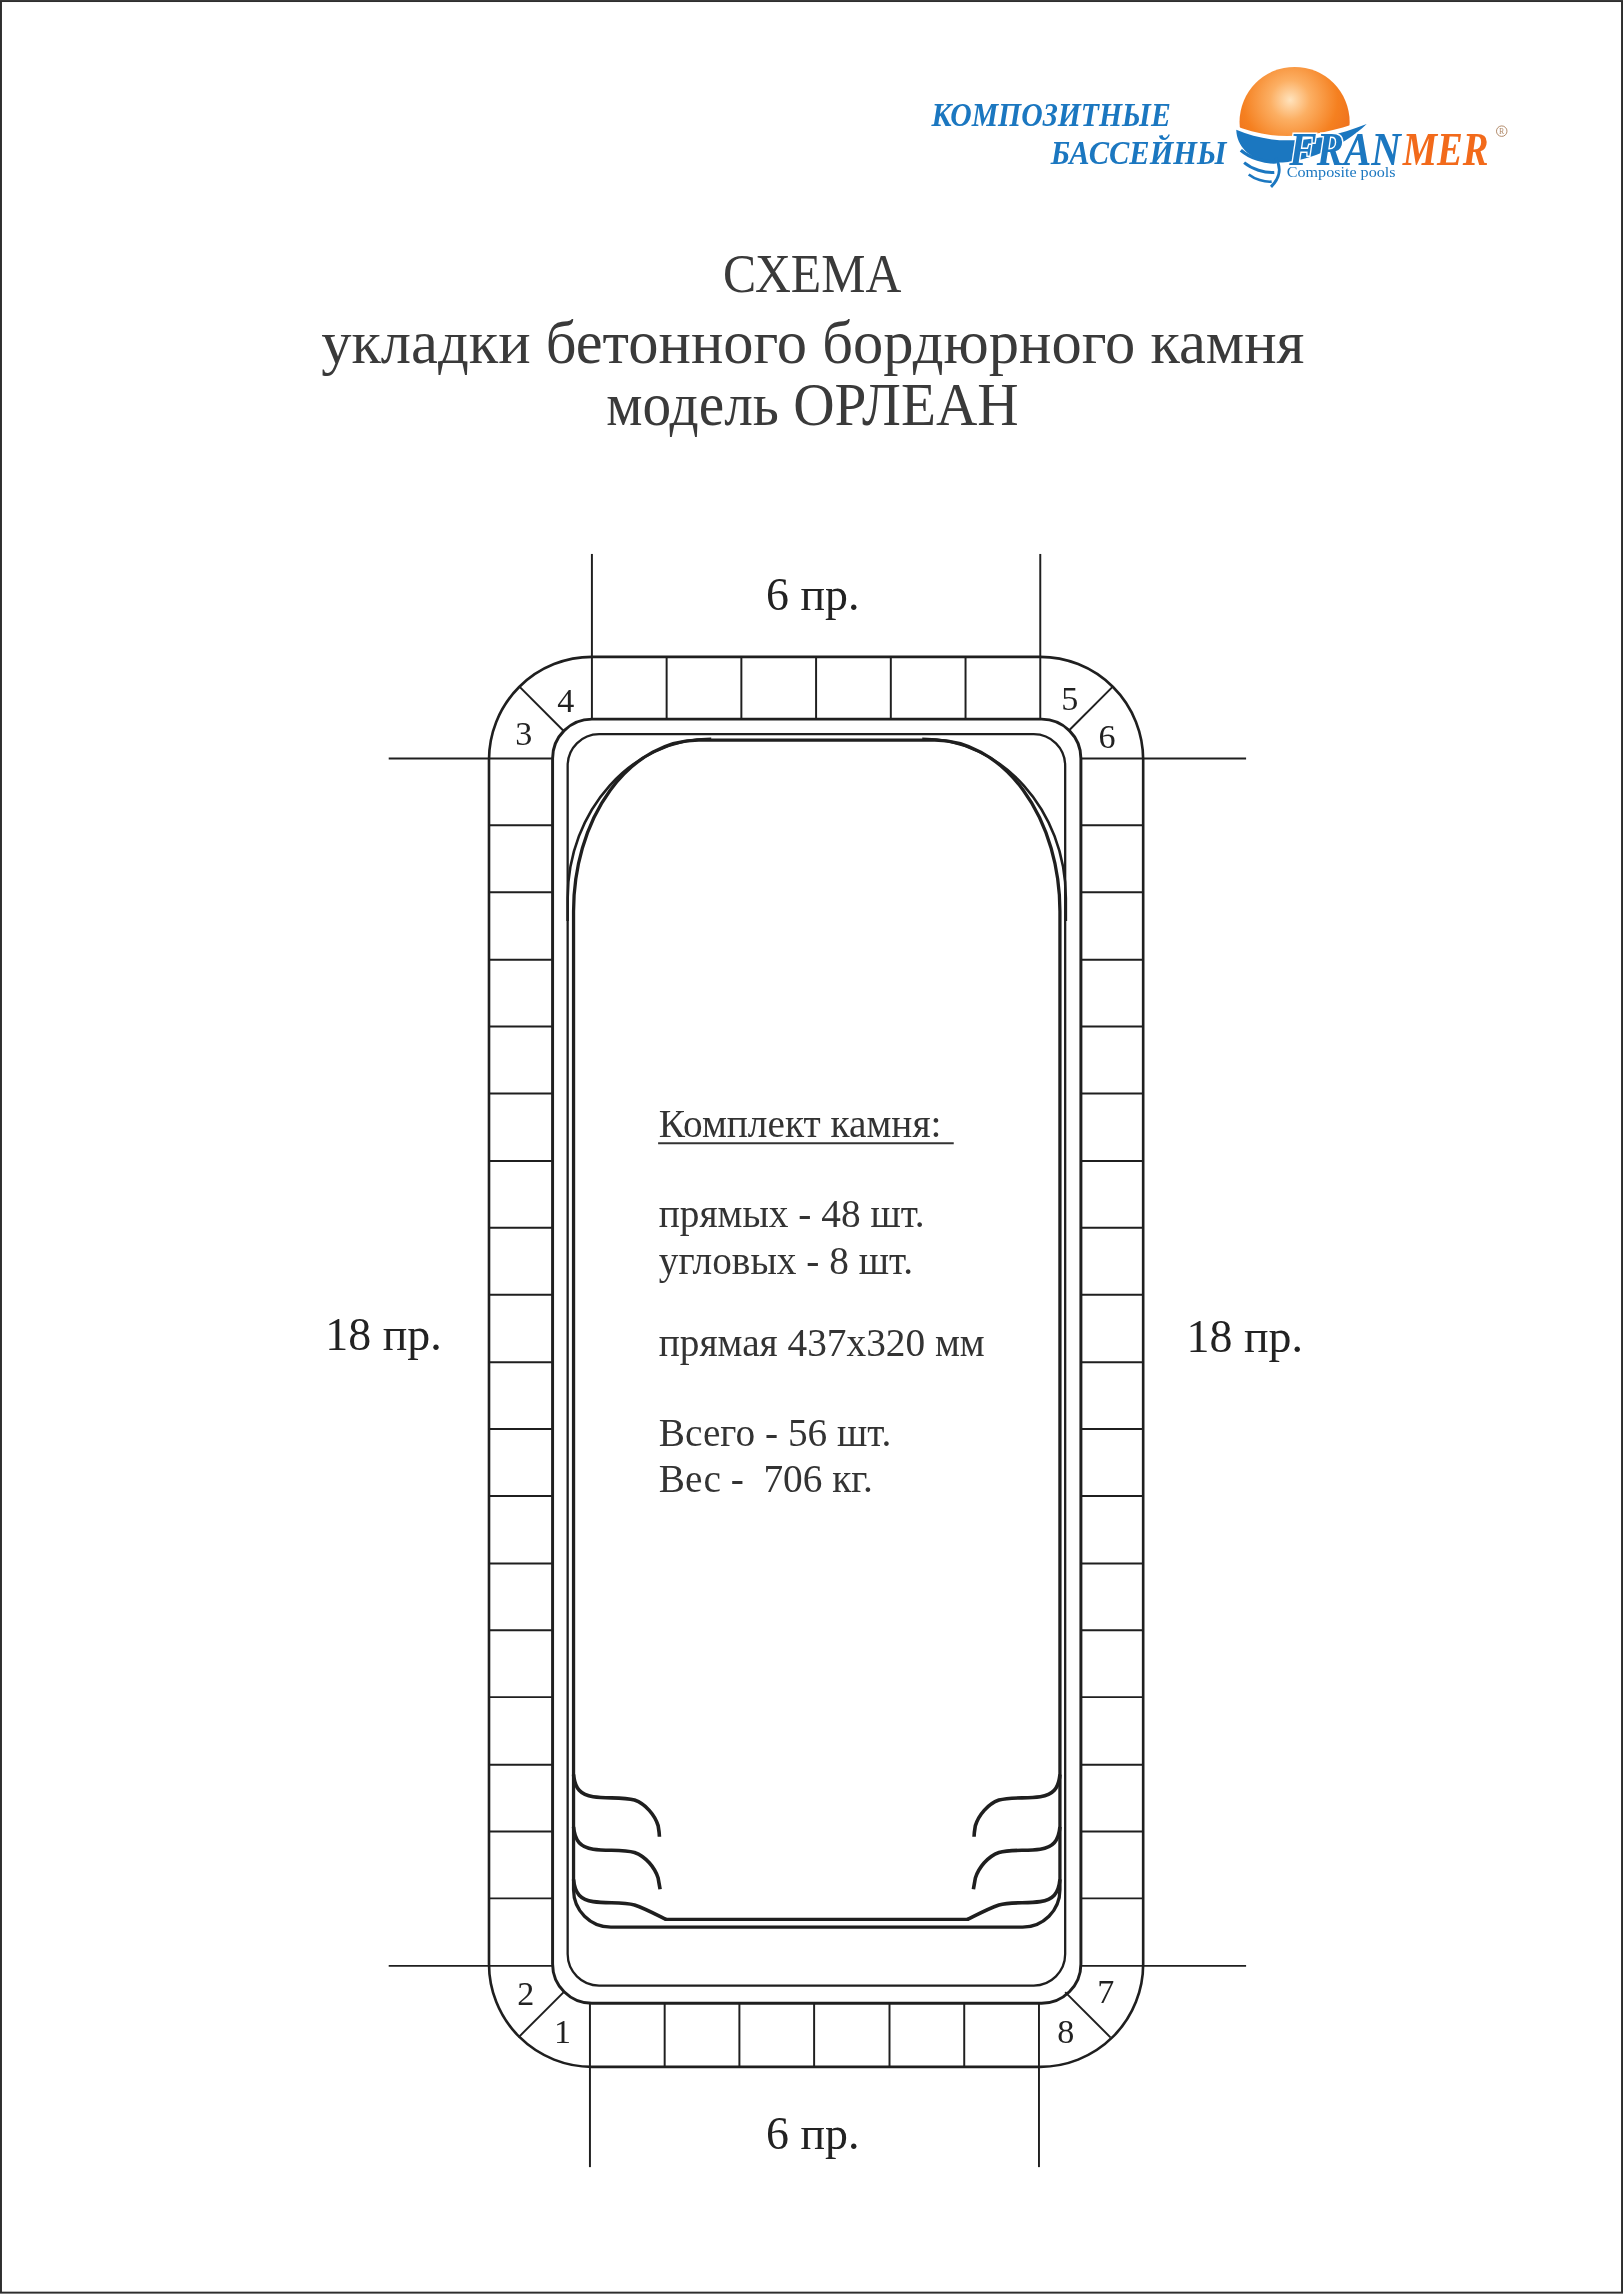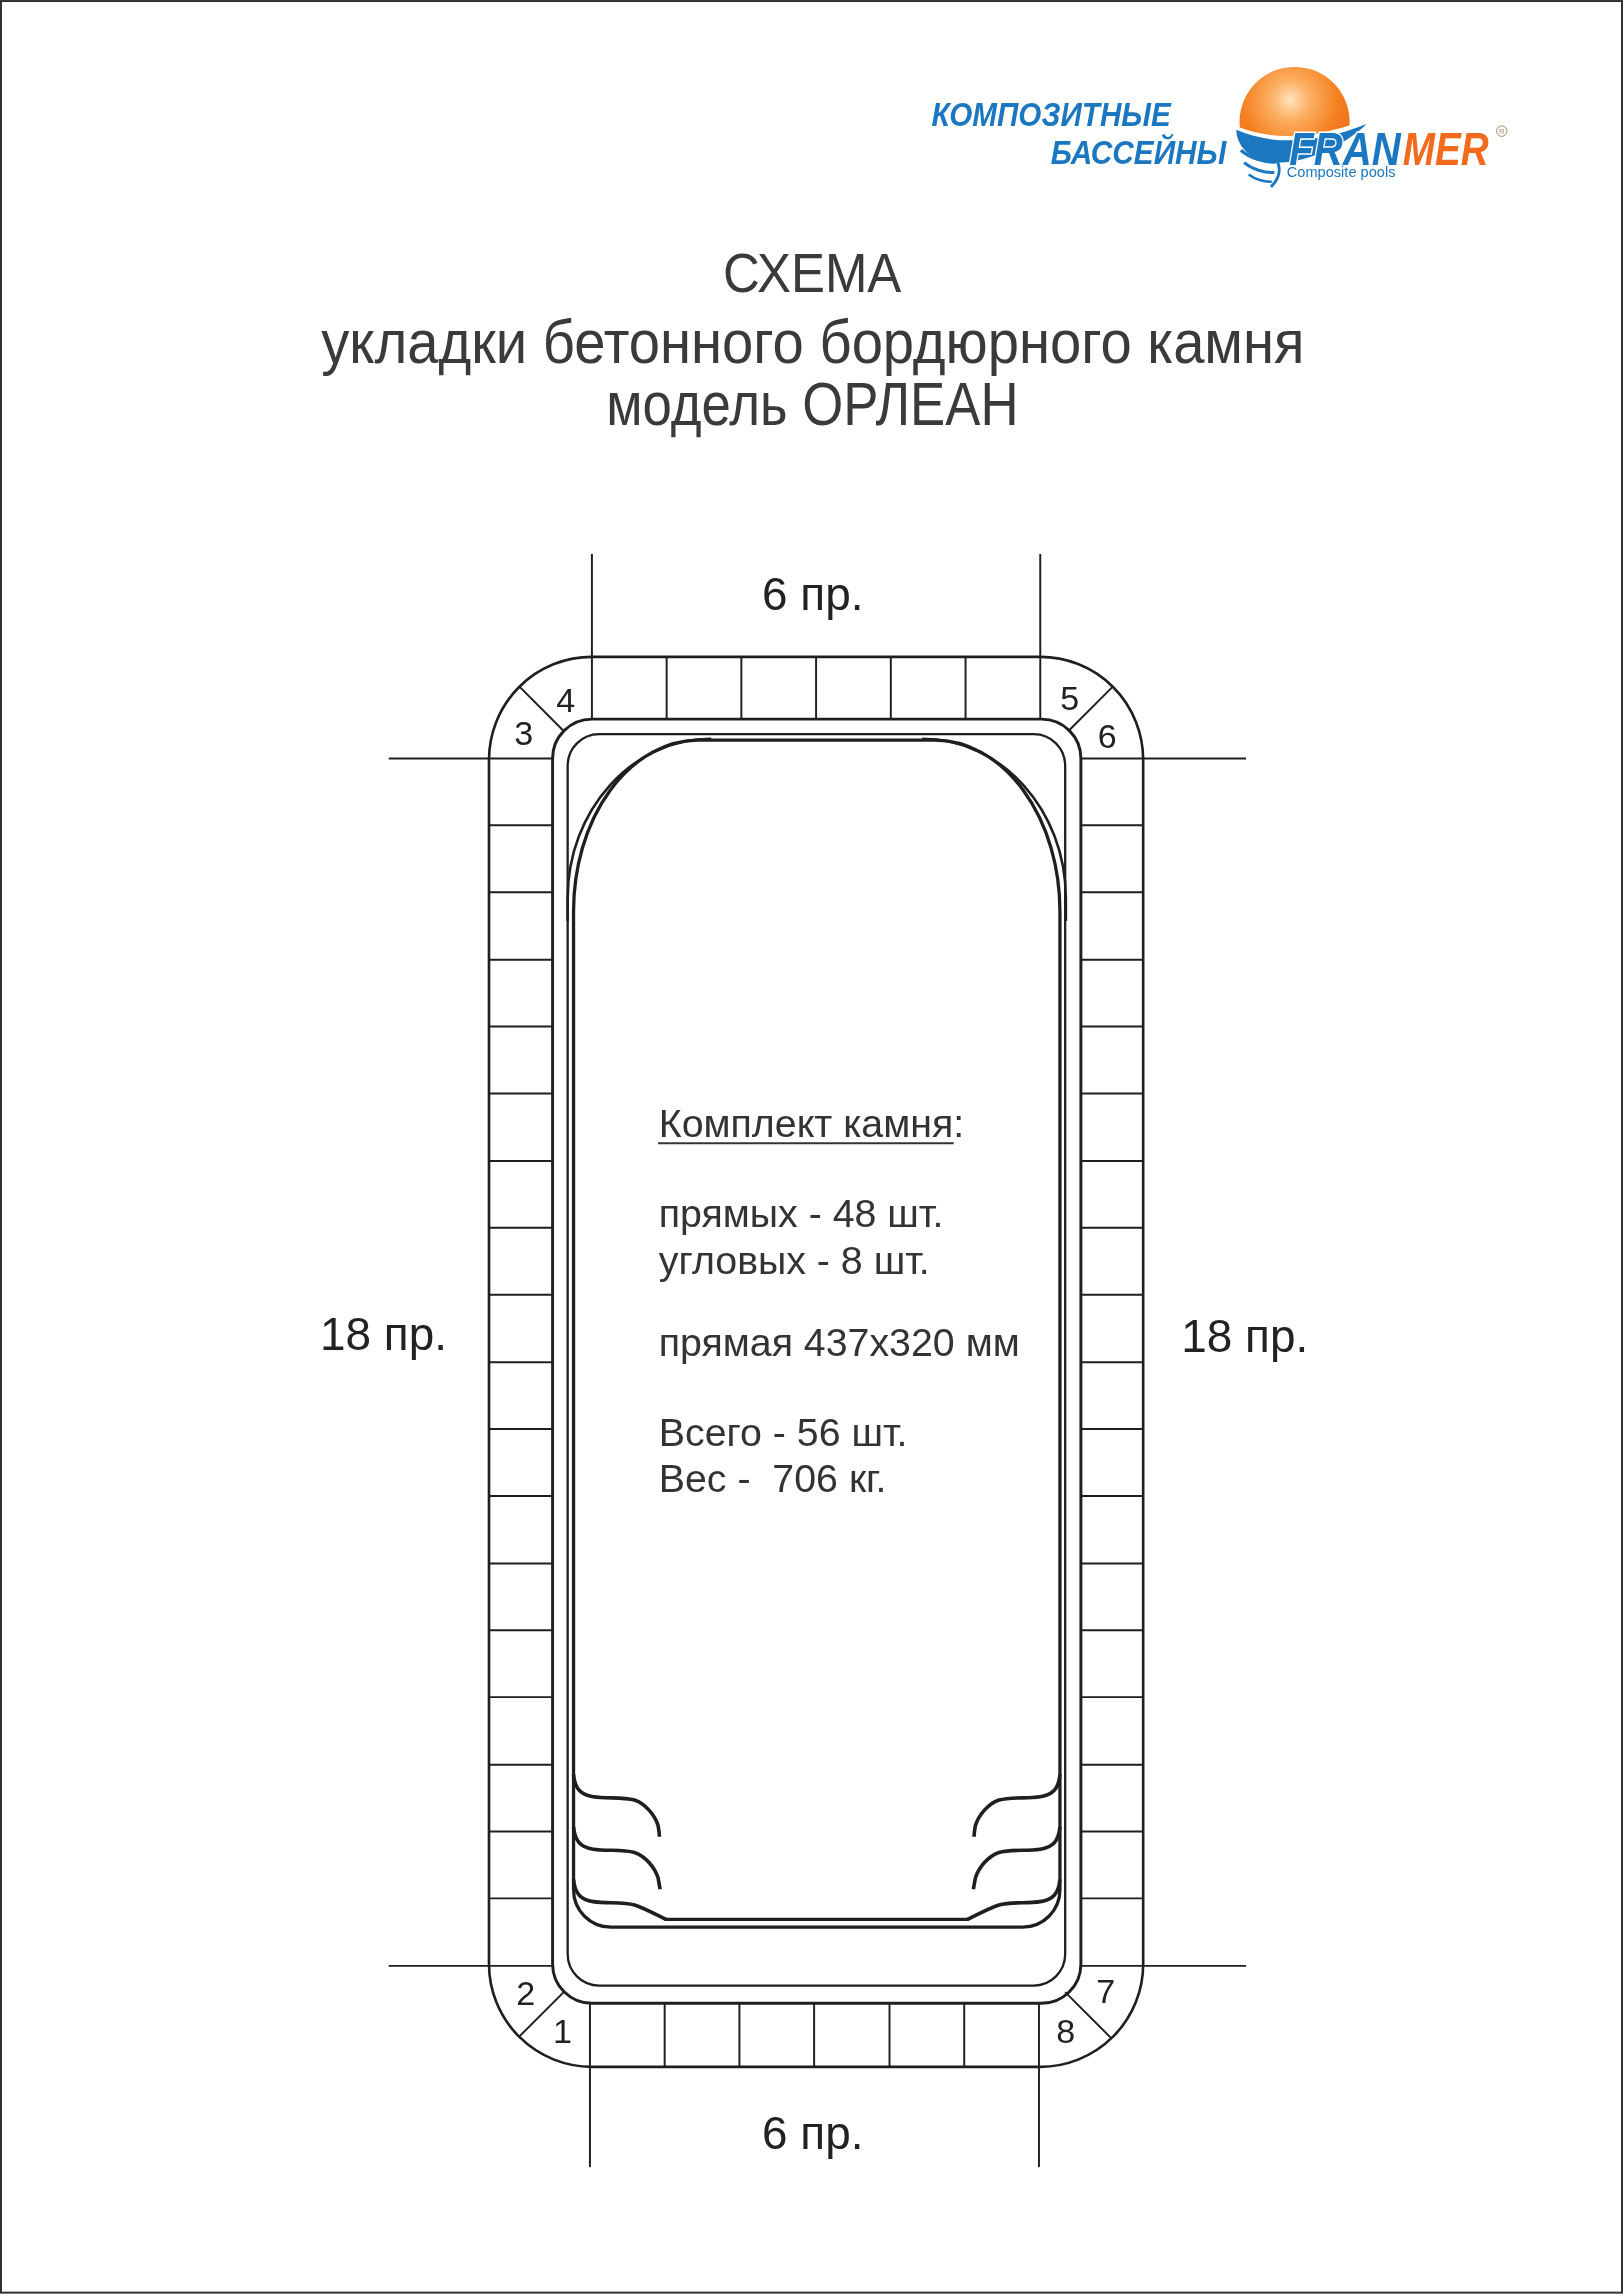--- a/index.html
+++ b/index.html
@@ -1,17 +1,17 @@
 <!DOCTYPE html>
 <html style="font-size:10.5px"><head>
 <meta charset="utf-8">
 <style>
   html,body{margin:0;padding:0;background:#ffffff;}
   #page{position:relative;width:1623px;height:2295px;background:#fff;overflow:hidden;
-        font-family:Liberation Sans, sans-serif;}
+        font-family:Liberation Serif, serif;}
   svg{position:absolute;left:0;top:0;}
 </style>
 </head>
 <body>
 <div id="page">
 <svg width="1623" height="2295" viewBox="0 0 2476 3501">
   <defs>
     <radialGradient id="ball" cx="0.46" cy="0.30" r="0.72">
       <stop offset="0" stop-color="#ffe3bd"></stop>
       <stop offset="0.25" stop-color="#fcaf63"></stop>

